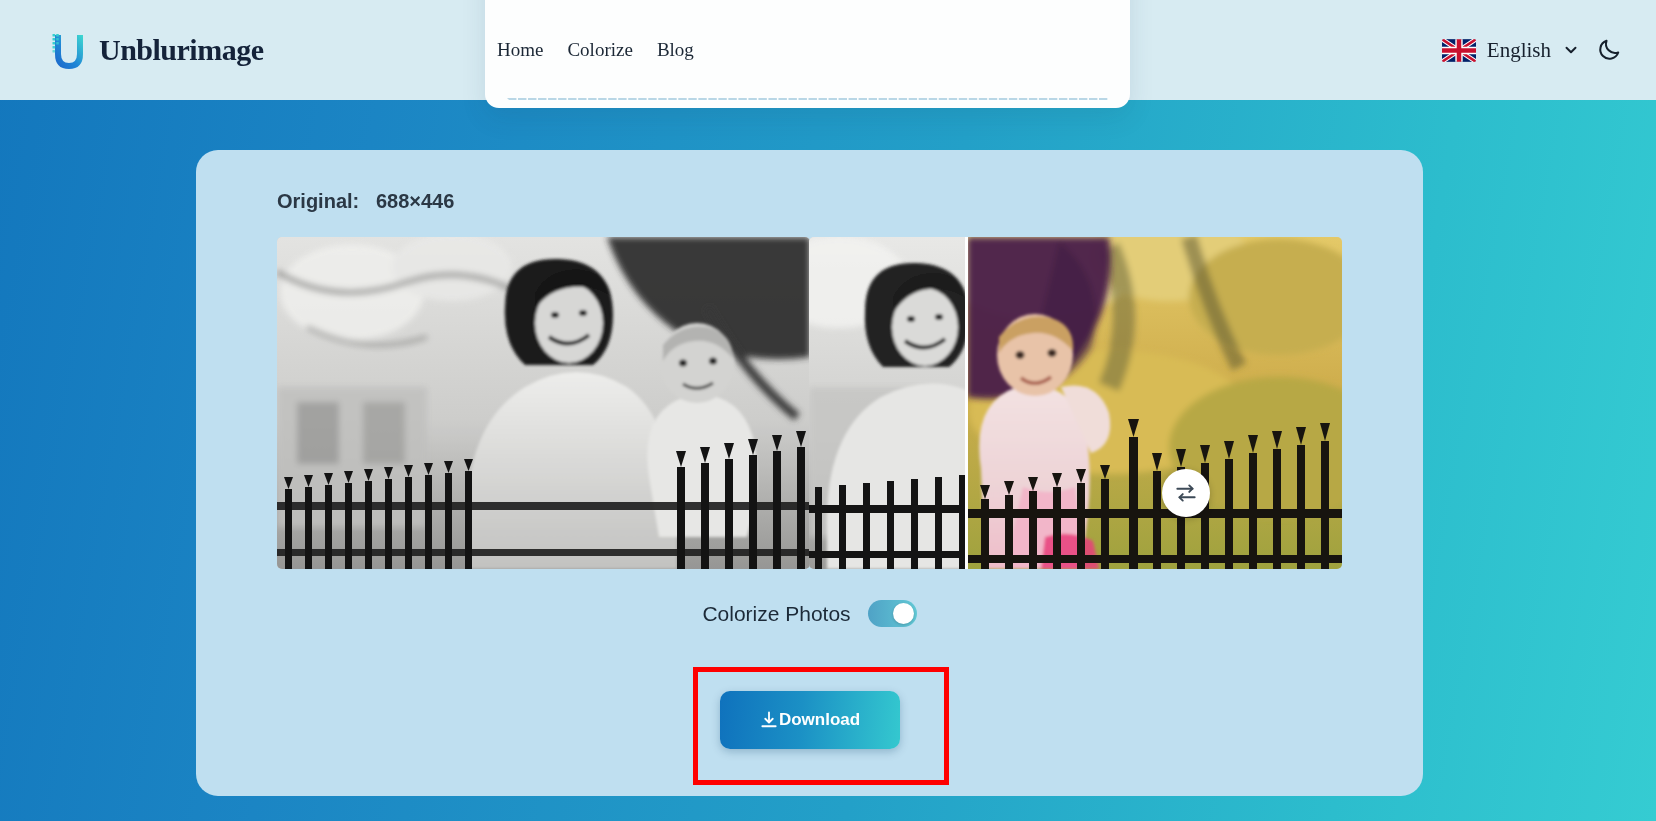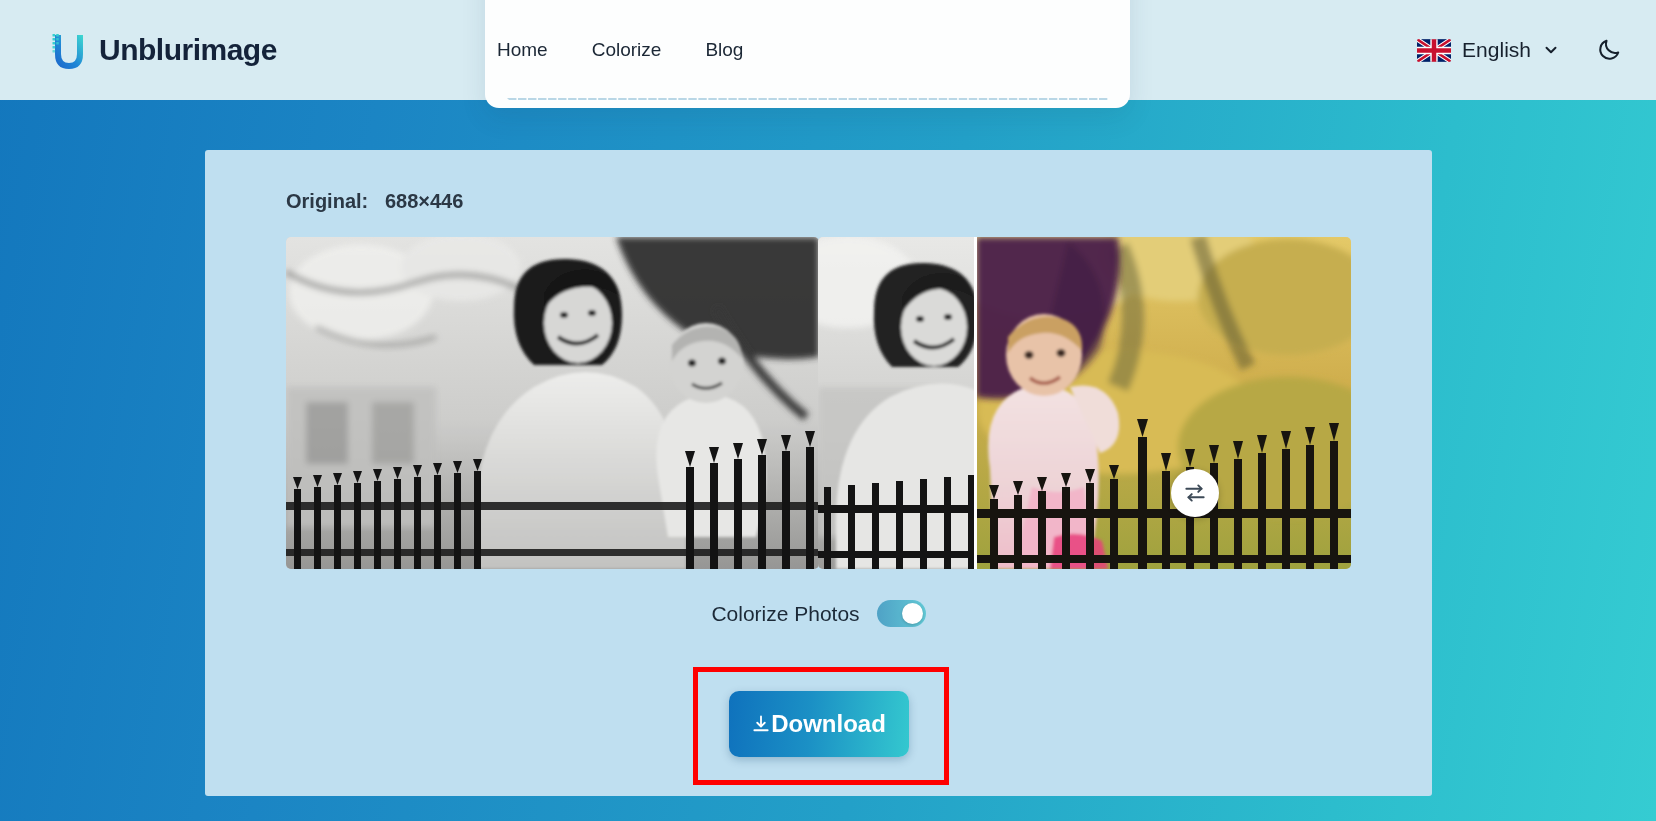--- a/index.html
+++ b/index.html
@@ -15,20 +15,21 @@
     overflow: hidden;
   }
 
   
   .header {
     position: absolute; top: 0; left: 0;
     width: 1656px; height: 100px;
     background: #d7ebf2;
     display: flex; align-items: flex-end;
     z-index: 40;
+    font-family: Liberation Serif, serif;
   }
   .header-inner {
     position: relative; width: 100%; height: 100%;
     display: flex; align-items: center;
   }
   .brand {
     position: absolute; left: 52px; top: 50%;
     transform: translateY(-50%);
     display: flex; align-items: center; gap: 13px;
   }
@@ -51,53 +52,53 @@
   .nav-panel:after {
     content: "";
     position: absolute; left: 22px; right: 22px; bottom: 8px;
     border-bottom: 2px dashed #b9d7e6;
     border-radius: 2px;
   }
 
   .nav {
     position: absolute; left: 497px; top: 50%;
     transform: translateY(-50%);
-    display: flex; align-items: center; gap: 44px;
+    display: flex; align-items: center; gap: 24px;
     z-index: 5;
   }
   .nav-link {
     font-size: 19px; color: #1b2735; text-decoration: none;
     white-space: nowrap; cursor: pointer;
   }
 
   .header-right {
     position: absolute; right: 28px; top: 50%;
     transform: translateY(-50%);
-    display: flex; align-items: center; gap: 30px;
+    display: flex; align-items: center; gap: 10px;
     z-index: 5;
   }
   .lang {
     display: flex; align-items: center; gap: 11px; cursor: pointer;
   }
   .flag { width: 34px; height: 23px; display: block; border-radius: 2px; }
   .lang-label { font-size: 21px; color: #17212e; }
   .chev { width: 18px; height: 18px; display: block; }
   .moon-btn {
     width: 38px; height: 38px; display: flex;
     align-items: center; justify-content: center; cursor: pointer;
   }
   .moon { width: 26px; height: 26px; display: block; }
 
   
   .card {
     position: absolute;
-    left: 205px; top: 150px;
+    left: 196px; top: 150px;
     width: 1227px; height: 646px;
     background: #bfdff0;
-    border-radius: 3px;
+    border-radius: 22px;
   }
 
   .labels {
     position: absolute; top: 40px; left: 0; width: 100%; height: 30px;
   }
   .label {
     position: absolute; font-size: 20px; font-weight: bold; color: #2b3845;
     white-space: nowrap;
   }
   .label-original { left: 81px; }
@@ -154,24 +155,24 @@
     border: 5px solid #fe0000;
     z-index: 30;
   }
 
   .dl-wrap {
     position: absolute; left: 0; top: 541px; width: 100%;
     display: flex; justify-content: center;
   }
   .download-btn {
     display: flex; align-items: center; justify-content: center; 
-    width: 180px; height: 66px;
+    width: 180px; height: 58px;
     border: none; border-radius: 10px;
     background: linear-gradient(95deg, #0f72bd 0%, #1b90c5 45%, #34c8cf 100%);
-    color: #ffffff; font-size: 24px; font-weight: bold;
+    color: #ffffff; font-size: 17px; font-weight: bold;
     font-family: "Liberation Sans", sans-serif;
     cursor: pointer;
     box-shadow: 0 3px 9px rgba(8,60,100,0.25);
   }
   .dl-icon { width: 20px; height: 20px; display: block; }
 </style>
 </head>
 <body>
 
 <div id="app">

